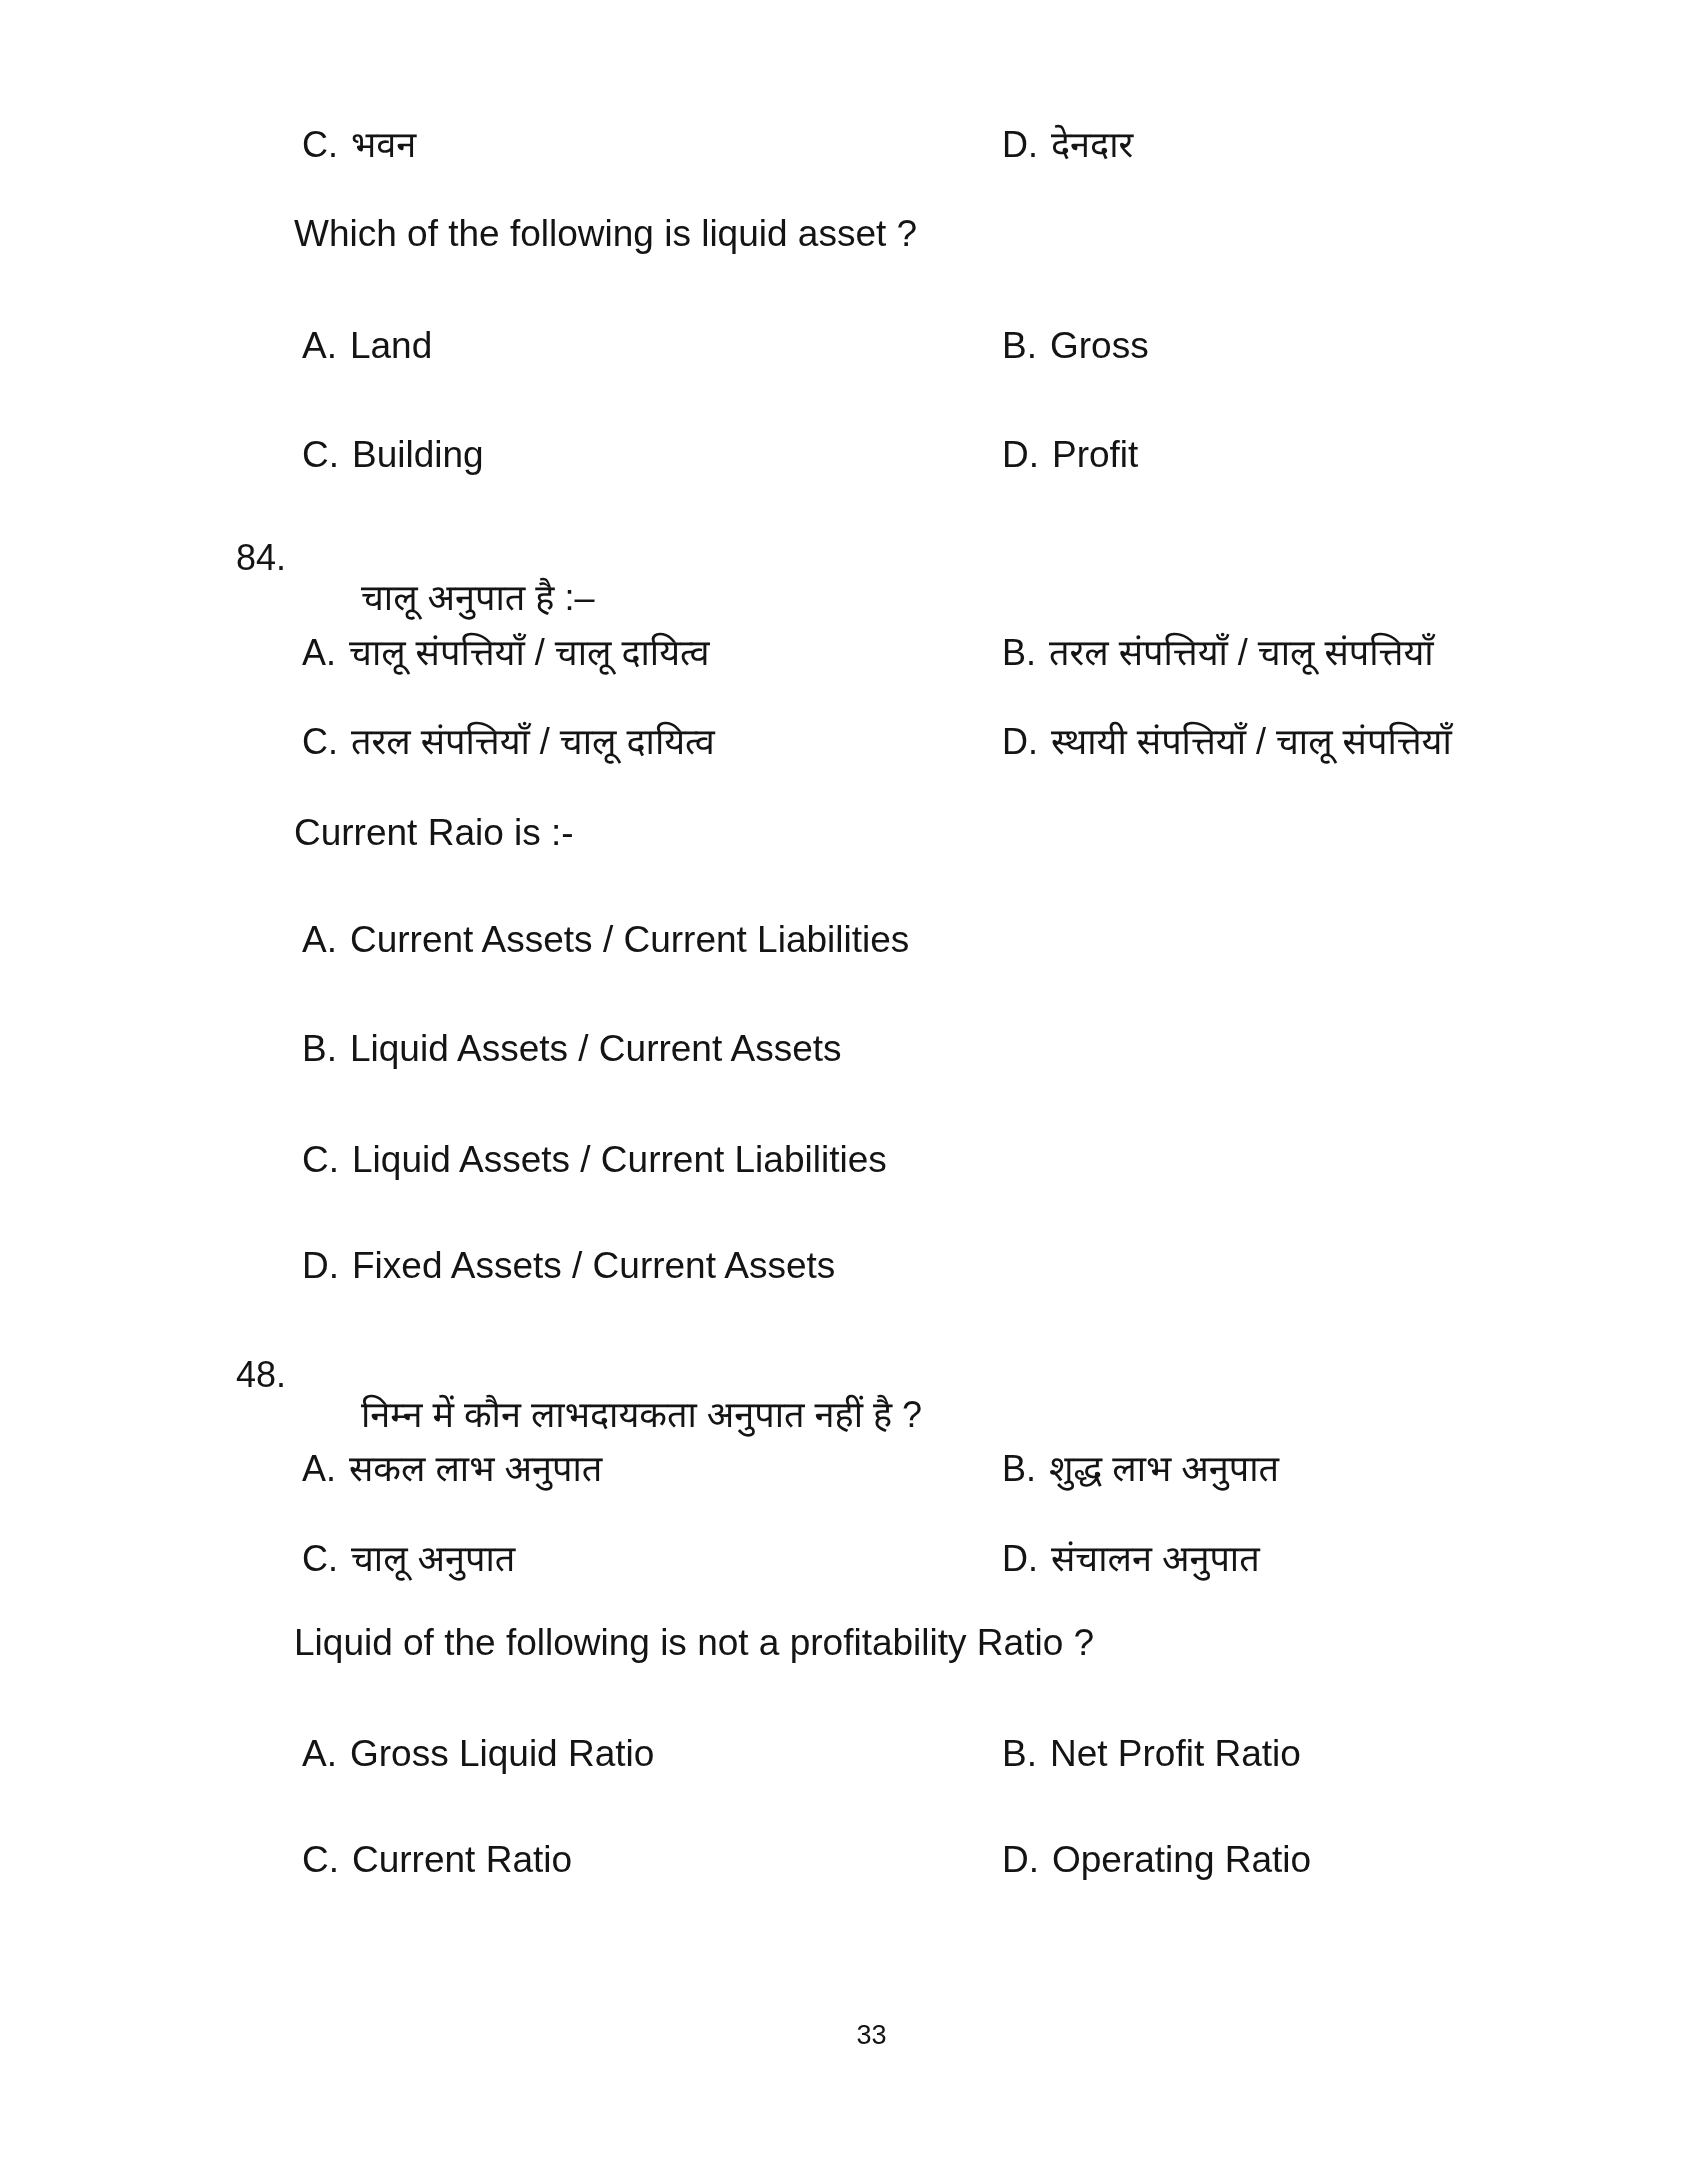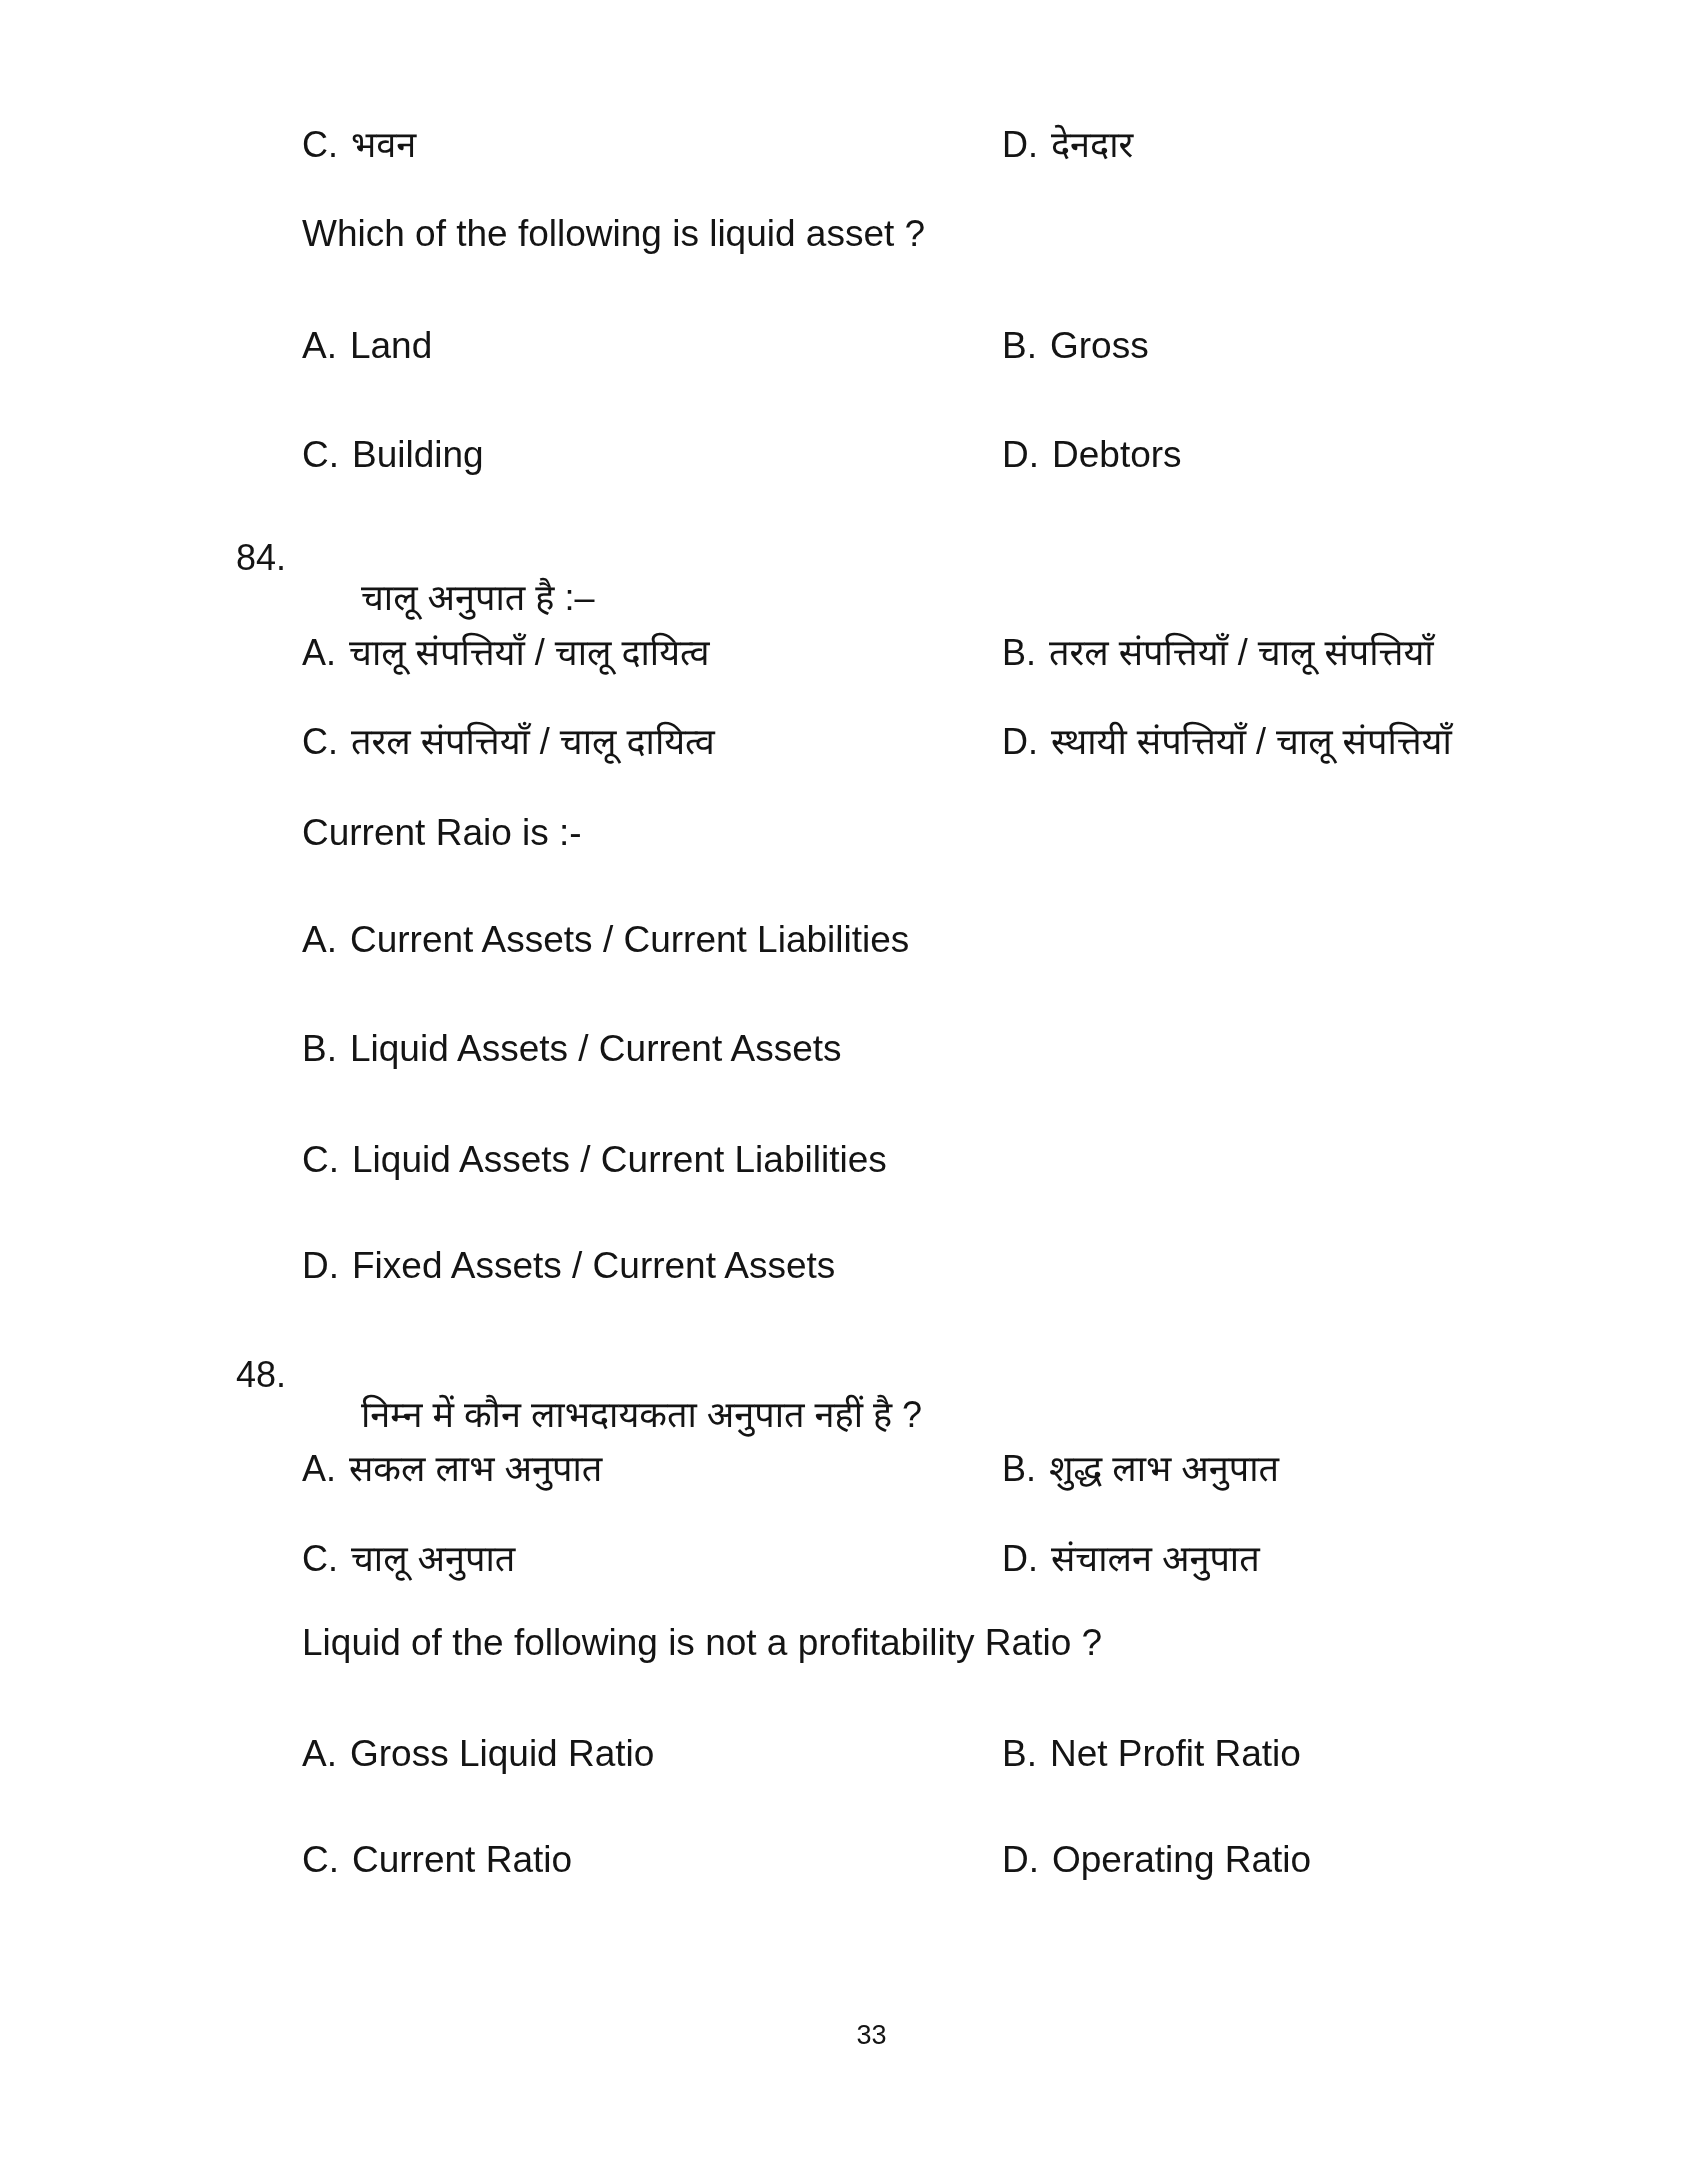--- a/index.html
+++ b/index.html
@@ -10,21 +10,21 @@
     height: 2178px;
     background: #ffffff;
     font-family: "Liberation Sans", "DejaVu Sans", sans-serif;
     color: #141414;
     overflow: hidden;
     padding-left: 8px;
   }
   .row { position: absolute; left: 0; width: 100%; height: 0; white-space: nowrap; }
   .num  { position: absolute; left: 236px; font-size: 36px; }
   .qhi  { position: absolute; left: 361px; font-size: 36px; margin-top: 35px; }
-  .qen  { position: absolute; left: 302px; font-size: 37px; }
+  .qen  { position: absolute; left: 294px; font-size: 37px; }
   .c1   { position: absolute; left: 302px; }
   .c2   { position: absolute; left: 1002px; }
   .en   { font-size: 37px; }
   .hi   { font-size: 36px; }
   .letter { display: inline-block; margin-right: 13px; }
   .pagenum {
     position: absolute; left: 30px; width: 100%;
     text-align: center; font-size: 27px;
   }
 </style>
@@ -42,21 +42,21 @@
     <span class="qen">Which of the following is liquid asset ?</span>
   </div>
 
   <div class="row" style="top:325px">
     <span class="c1 en"><span class="letter">A.</span><span>Land</span></span>
     <span class="c2 en"><span class="letter">B.</span><span>Gross</span></span>
   </div>
 
   <div class="row" style="top:434px">
     <span class="c1 en"><span class="letter">C.</span><span>Building</span></span>
-    <span class="c2 en"><span class="letter">D.</span><span>Debtors</span></span>
+    <span class="c2 en"><span class="letter">D.</span><span>Profit</span></span>
   </div>
 
   <div class="row" style="top:537px">
     <span class="num">84.</span>
     <span class="qhi">चालू अनुपात है :–</span>
   </div>
 
   <div class="row" style="top:627px">
     <span class="c1 hi"><span class="letter">A.</span><span>चालू संपत्तियाँ / चालू दायित्व</span></span>
     <span class="c2 hi"><span class="letter">B.</span><span>तरल संपत्तियाँ / चालू संपत्तियाँ</span></span>

